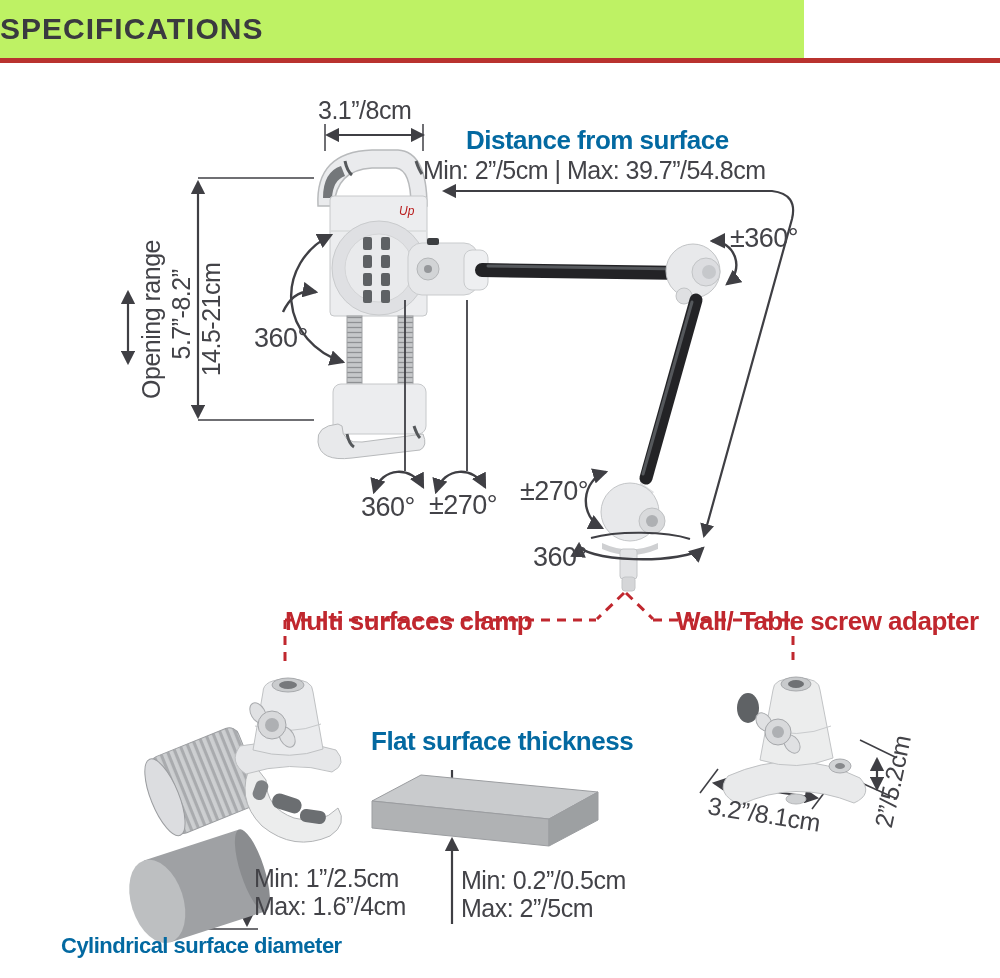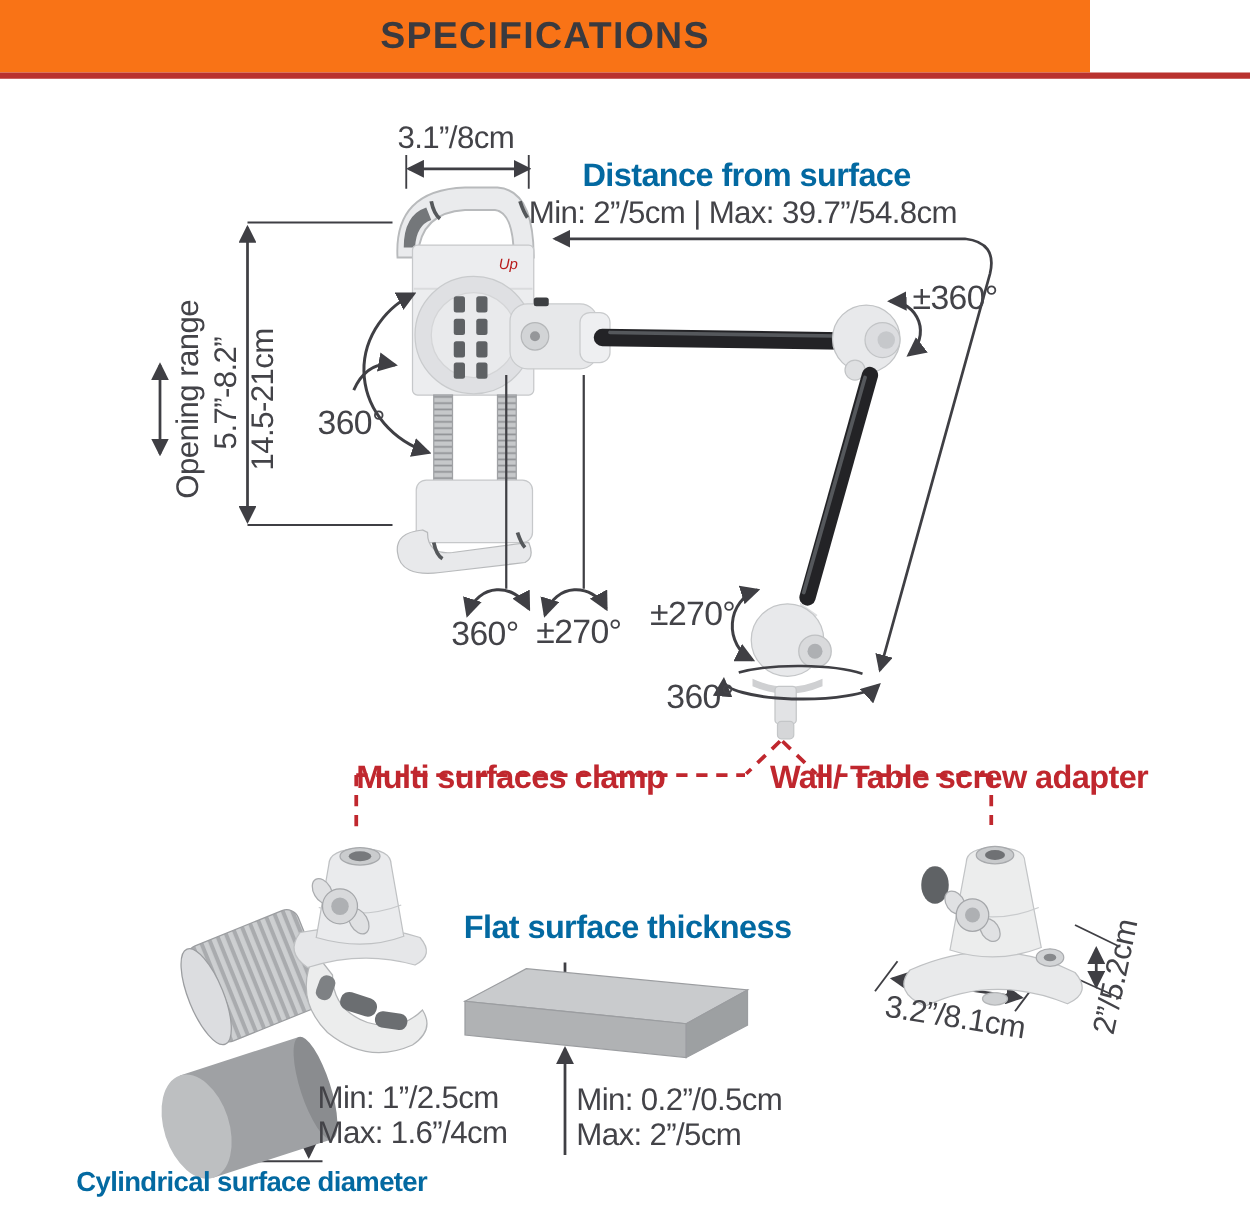--- a/index.html
+++ b/index.html
@@ -1,20 +1,20 @@
 <!DOCTYPE html>
 <html><head>
 <meta charset="utf-8">
 <style>
   html,body{margin:0;padding:0;background:#ffffff;}
   #stage{position:relative;width:1000px;height:978px;background:#ffffff;overflow:hidden;
          font-family:"Liberation Sans","DejaVu Sans",sans-serif;color:#3f3f44;}
   
-  .hdr{position:absolute;left:0;top:0;width:872px;height:58px;background:#f97316;
-       display:flex;align-items:center;justify-content:center;}
+  .hdr{position:absolute;left:0;top:0;width:804px;height:58px;background:#bef264;
+       display:flex;align-items:center;}
   .hdr-title{font-size:30px;font-weight:bold;letter-spacing:1px;color:#3a3a3f;}
   .hdr-rule{position:absolute;left:0;top:58px;width:1000px;height:5px;background:#b9322f;}
   
   .t{position:absolute;white-space:nowrap;font-size:25px;letter-spacing:-0.5px;color:#434348;line-height:1.08;}
   .b{font-weight:bold;color:#0369a1;}
   .red{color:#c0272e;font-weight:bold;font-size:26px;margin-top:24px;}
   .rot{transform-origin:center center;text-align:center;}
   .logo{position:absolute;font-size:12px;color:#b91c1c;font-style:italic;}
   svg{position:absolute;left:0;top:0;}
 </style>
@@ -212,21 +212,21 @@
   <div class="t rot" style="left:131px;top:306px;width:160px;transform:rotate(-90deg);">14.5-21cm</div>
 
   <div class="t" style="left:254px;top:324px;font-size:27px;">360°</div>
   <div class="t" style="left:730px;top:224px;font-size:27px;">±360°</div>
   <div class="t" style="left:361px;top:493px;font-size:27px;">360°</div>
   <div class="t" style="left:429px;top:491px;font-size:27px;">±270°</div>
   <div class="t" style="left:520px;top:477px;font-size:27px;">±270°</div>
   <div class="t" style="left:533px;top:543px;font-size:27px;">360°</div>
 
   <div class="t red" style="left:285px;top:583px;">Multi surfaces clamp</div>
-  <div class="t red" style="left:616px;top:583px;">Wall/ Table screw adapter</div>
+  <div class="t red" style="left:676px;top:583px;">Wall/ Table screw adapter</div>
 
   <div class="t b" style="left:371px;top:727px;font-size:26px;">Flat surface thickness</div>
   <div class="t" style="left:461px;top:867px;">Min: 0.2”/0.5cm</div>
   <div class="t" style="left:461px;top:895px;">Max: 2”/5cm</div>
 
   <div class="t" style="left:254px;top:865px;">Min: 1”/2.5cm</div>
   <div class="t" style="left:254px;top:893px;">Max: 1.6”/4cm</div>
   <div class="t b" style="left:61px;top:934px;font-size:22px;text-align:center;">Cylindrical surface diameter</div>
 
   <div class="t rot" style="left:694px;top:801px;width:140px;transform:rotate(9deg);">3.2”/8.1cm</div>

